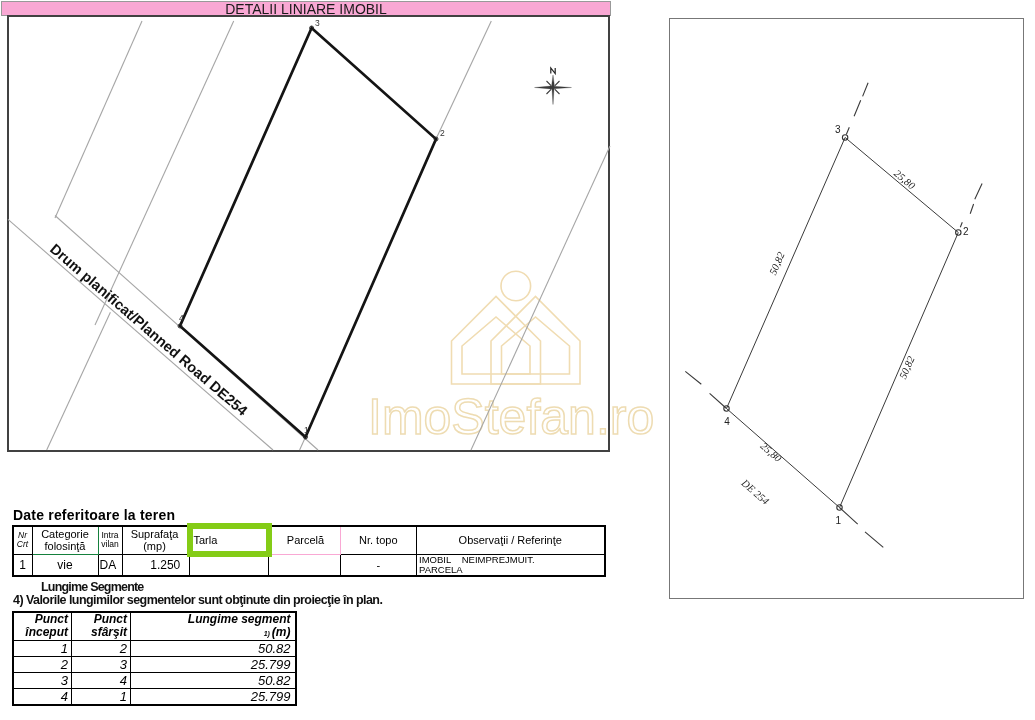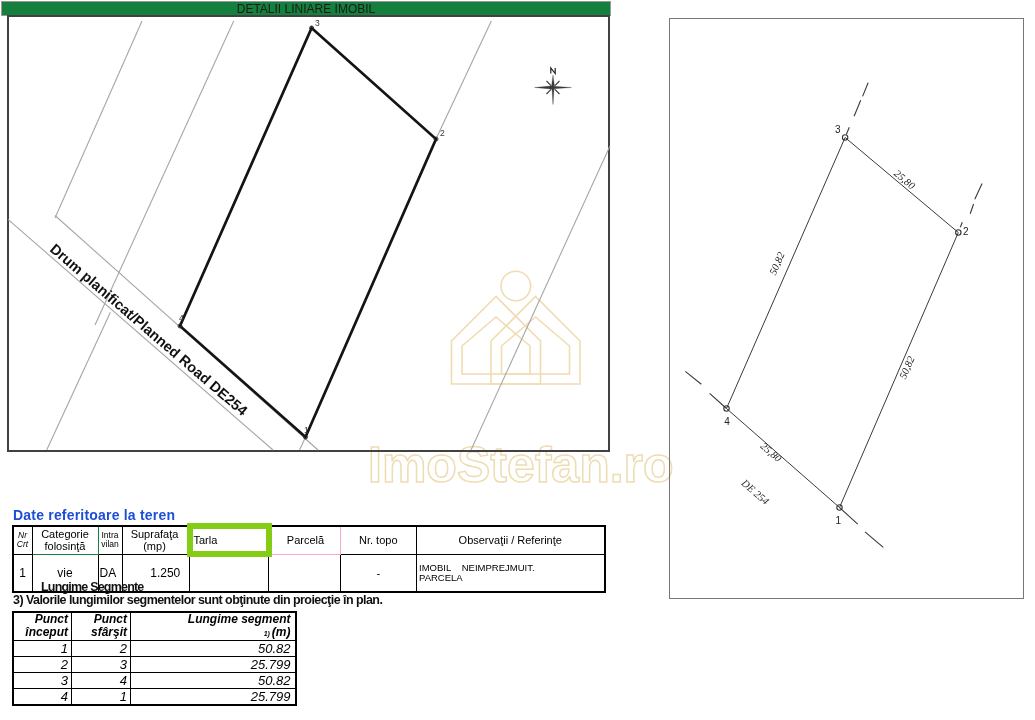--- a/index.html
+++ b/index.html
@@ -5,35 +5,35 @@
   html,body{margin:0;padding:0;background:#fff;}
   #page{position:relative;width:1035px;height:720px;background:#ffffff;
         font-family:"Liberation Sans", sans-serif;overflow:hidden;}
   .abs{position:absolute;}
   table{border-collapse:collapse;}
 </style>
 </head>
 <body>
 <div id="page">
 
-  <div class="abs" id="wmtext" style="left:368px;top:388px;font-size:50px;font-weight:bold;
-       color:transparent;-webkit-text-stroke:1.5px #eedcb2;letter-spacing:0px;margin-top:48px;">ImoStefan.ro</div>
+  <div class="abs" id="wmtext" style="left:368px;top:388px;font-size:50px;font-weight:normal;
+       color:transparent;-webkit-text-stroke:1.5px #eedcb2;letter-spacing:0px;">ImoStefan.ro</div>
 
   <svg class="abs" style="left:440px;top:262px;" width="160" height="130" viewBox="0 0 160 130">
     <g fill="none" stroke="#f0dcb2" stroke-width="1.6">
       <circle cx="75.8" cy="24" r="14.8"></circle>
       <path d="M 11.5,122 L 11.5,79 L 56,34.5 L 100.5,79 L 100.5,122 Z"></path>
       <path d="M 22,112 L 22,84 L 56,55 L 90,84 L 90,112 Z"></path>
       <path d="M 51,122 L 51,79 L 95.5,34.5 L 140,79 L 140,122 Z"></path>
       <path d="M 61.5,112 L 61.5,84 L 95.5,55 L 129.5,84 L 129.5,112 Z"></path>
     </g>
   </svg>
 
-  <div class="abs" style="left:1px;top:1px;width:608px;height:13px;background:#15803d;
-       border:1px solid #999;font-size:12px;color:#1a1a1a;text-align:center;line-height:14.5px;">DETALII LINIARE IMOBIL</div>
+  <div class="abs" style="left:1px;top:1px;width:608px;height:13px;background:#f9a8d4;
+       border:1px solid #999;font-size:14px;color:#1a1a1a;text-align:center;line-height:14.5px;">DETALII LINIARE IMOBIL</div>
 
   <div class="abs" style="left:7px;top:15px;width:599px;height:433px;border:2px solid #414141;"></div>
   <svg class="abs" style="left:0;top:0;" width="1035" height="720" viewBox="0 0 1035 720">
     <g fill="none">
 
       <g stroke="#a6a6a6" stroke-width="1.1">
         <path d="M 142,21 L 55,218"></path>
         <path d="M 233.7,21 L 95,325"></path>
         <path d="M 491.3,21 L 436,139"></path>
         <path d="M 305.5,437 L 299.6,450"></path>
@@ -98,21 +98,21 @@
       <g fill="#222" font-size="10.5" font-family="Liberation Serif, serif" font-style="italic">
         <text transform="translate(893.3,174.6) rotate(40)">25,80</text>
         <text transform="translate(775.4,275.7) rotate(-66.4)">50,82</text>
         <text transform="translate(905.4,379.8) rotate(-66.6)">50,82</text>
         <text transform="translate(759.8,447.0) rotate(41.2)">25,80</text>
         <text transform="translate(740.8,484.0) rotate(41.2)">DE 254</text>
       </g>
     </g>
   </svg>
 
-  <div class="abs" style="left:13px;top:507px;font-size:14px;font-weight:bold;color:#1d4ed8;letter-spacing:0.2px;">Date referitoare la teren</div>
+  <div class="abs" style="left:13px;top:507px;font-size:14px;font-weight:bold;color:#000000;letter-spacing:0.2px;">Date referitoare la teren</div>
 
   <table class="abs" style="left:11.5px;top:523px;width:594px;table-layout:fixed;border:2px solid #000;font-size:11px;color:#000;">
     <colgroup>
       <col style="width:19.5px">
         <col style="width:66px">
         <col style="width:24px">
         <col style="width:67.5px">
       <col style="width:79px">
         <col style="width:71.5px">
         <col style="width:76.5px">
@@ -130,27 +130,27 @@
       <td style="border:1px solid #000;text-align:center;">Observaţii / Referinţe</td>
     </tr>
     <tr style="height:21px;">
       <td style="border:1px solid #000;text-align:center;font-size:12px;">1</td>
       <td style="border:1px solid #000;text-align:center;font-size:12px;">vie</td>
       <td style="border:1px solid #000;text-align:left;font-size:12px;">DA</td>
       <td style="border:1px solid #000;text-align:center;font-size:12px;padding-left:20px;">1.250</td>
       <td style="border:1px solid #000;"></td>
       <td style="border:1px solid #000;"></td>
       <td style="border:1px solid #000;text-align:center;">-</td>
-      <td style="border:1px solid #000;font-size:9.5px;line-height:10px;vertical-align:top;padding:8px 2px;">IMOBIL&nbsp;&nbsp;&nbsp;&nbsp;NEIMPREJMUIT.<br>PARCELA</td>
+      <td style="border:1px solid #000;font-size:9.5px;line-height:10px;vertical-align:top;padding:0 2px;">IMOBIL&nbsp;&nbsp;&nbsp;&nbsp;NEIMPREJMUIT.<br>PARCELA</td>
     </tr>
   </tbody>
     </table>
 
   <div class="abs" style="left:13px;top:580px;font-size:12.5px;font-weight:bold;color:#111;letter-spacing:-0.8px;margin-left:28px;">Lungime Segmente</div>
-  <div class="abs" style="left:13px;top:592.5px;font-size:12.5px;font-weight:bold;color:#111;letter-spacing:-0.55px;">3) Valorile lungimilor segmentelor sunt obţinute din proiecţie în plan.</div>
+  <div class="abs" style="left:13px;top:592.5px;font-size:12.5px;font-weight:bold;color:#111;letter-spacing:-0.55px;">4) Valorile lungimilor segmentelor sunt obţinute din proiecţie în plan.</div>
 
   <table class="abs" style="left:11.5px;top:610.5px;width:285px;table-layout:fixed;border:2px solid #000;font-size:13px;color:#000;font-style:italic;">
     <colgroup>
         <col style="width:59px">
         <col style="width:59px">
         <col>
       </colgroup>
     <tbody>
         <tr style="height:26px;">
       <td style="border:1px solid #000;text-align:right;padding:0 3px 0 0;font-weight:bold;font-size:12px;line-height:13px;">Punct<br>început</td>

